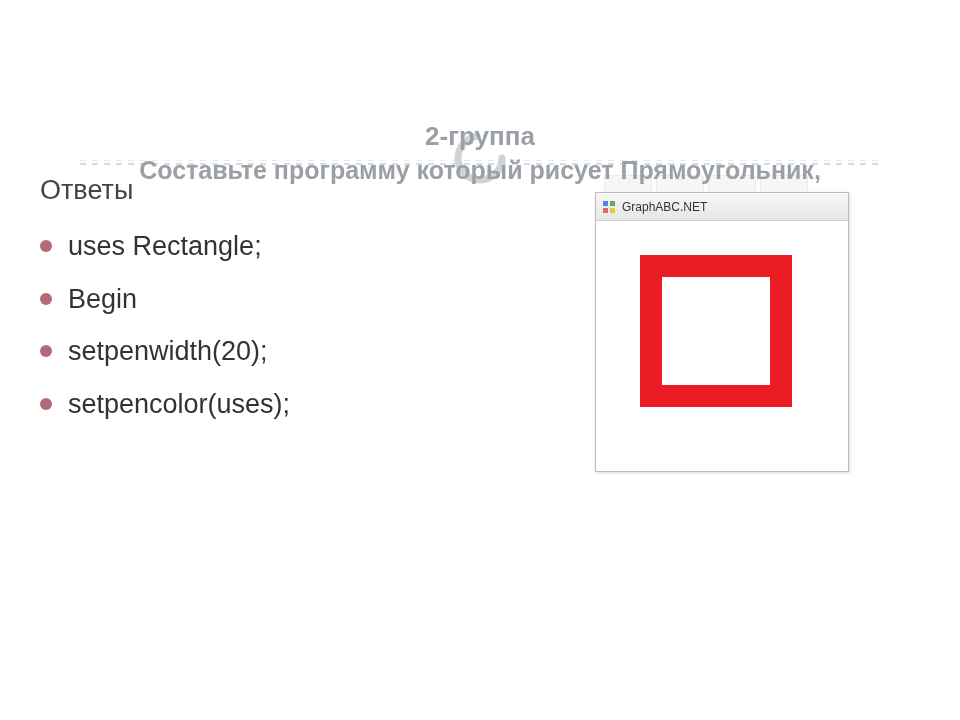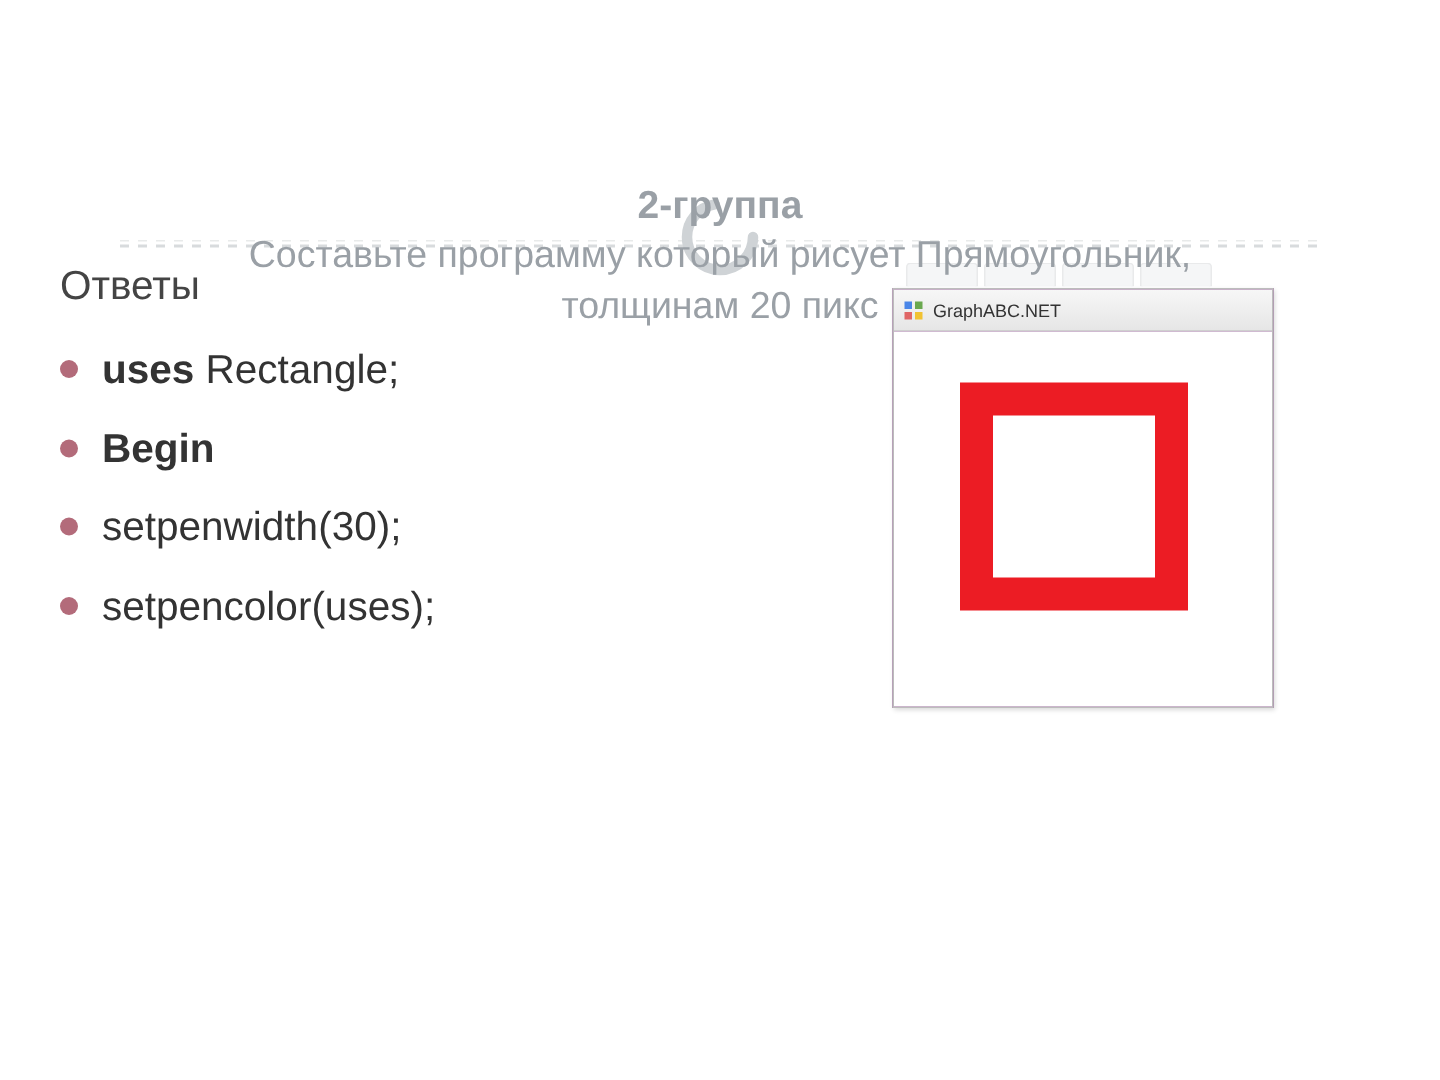--- a/index.html
+++ b/index.html
@@ -40,21 +40,21 @@
       z-index: 2;
     }
     .title-line1 {
       font-size: 26px;
       font-weight: 700;
       color: #9aa0a6;
       line-height: 1.3;
     }
     .title-line2, .title-line3 {
       font-size: 25px;
-      font-weight: 400;
+      font-weight: 700;
       color: #9aa0a6;
       line-height: 1.35;
     }
     .divider {
       position: absolute;
       top: 133px;
       left: 40px;
       right: 40px;
       height: 2px;
       background: repeating-linear-gradient(to right, #d8dbdd 0 6px, transparent 6px 12px);
@@ -91,30 +91,30 @@
     .bullet-list li::before {
       content: '';
       position: absolute;
       left: 0;
       top: 20px;
       width: 12px;
       height: 12px;
       background: #b36b7a;
       border-radius: 50%;
     }
-    .bold { font-weight: 700; }
+    .bold { font-weight: 400; }
     
     .graphwin {
       position: absolute;
       top: 192px;
       left: 595px;
       width: 254px;
       height: 280px;
       border: 1px solid #bcbcbc;
-      background: #701a75;
+      background: #3b82f6;
       box-shadow: 1px 1px 3px rgba(0,0,0,.15);
     }
     .titlebar {
       height: 28px;
       width: 100%;
       background: linear-gradient(#f7f7f7, #e6e6e6);
       border-bottom: 1px solid #cfcfcf;
       display: flex;
       align-items: center;
       padding: 0 6px;
@@ -174,30 +174,29 @@
     <div class="divider2"></div>
     <div class="divider"></div>
     <div class="loader-circle">
       <svg class="spinner-svg" width="56" height="56" viewBox="0 0 56 56">
         <circle cx="28" cy="28" r="22" fill="none" stroke="#cfd3d6" stroke-width="7" stroke-dasharray="100 40" stroke-linecap="round"></circle>
       </svg>
     </div>
     <div class="title-block">
       <div class="title-line1">2-группа</div>
       <div class="title-line2">Составьте программу который рисует Прямоугольник,</div>
-      <div class="title-line3">толщинам  20 пикс</div>
     </div>
   </div>
 
   <div class="content">
     <div class="answers-label">Ответы</div>
     <ul class="bullet-list">
       <li><span class="bold">uses</span><span> Rectangle;</span></li>
       <li><span class="bold">Begin</span><span></span></li>
-      <li><span class="bold"></span><span>setpenwidth(30);</span></li>
+      <li><span class="bold"></span><span>setpenwidth(20);</span></li>
       <li><span class="bold"></span><span>   setpencolor(uses);</span></li>
     </ul>
   </div>
 
   <div class="graphwin">
     <div class="tab-strip">
       <div class="silhouette-tab t1"></div>
       <div class="silhouette-tab t2"></div>
       <div class="silhouette-tab t3"></div>
       <div class="silhouette-tab t4"></div>

